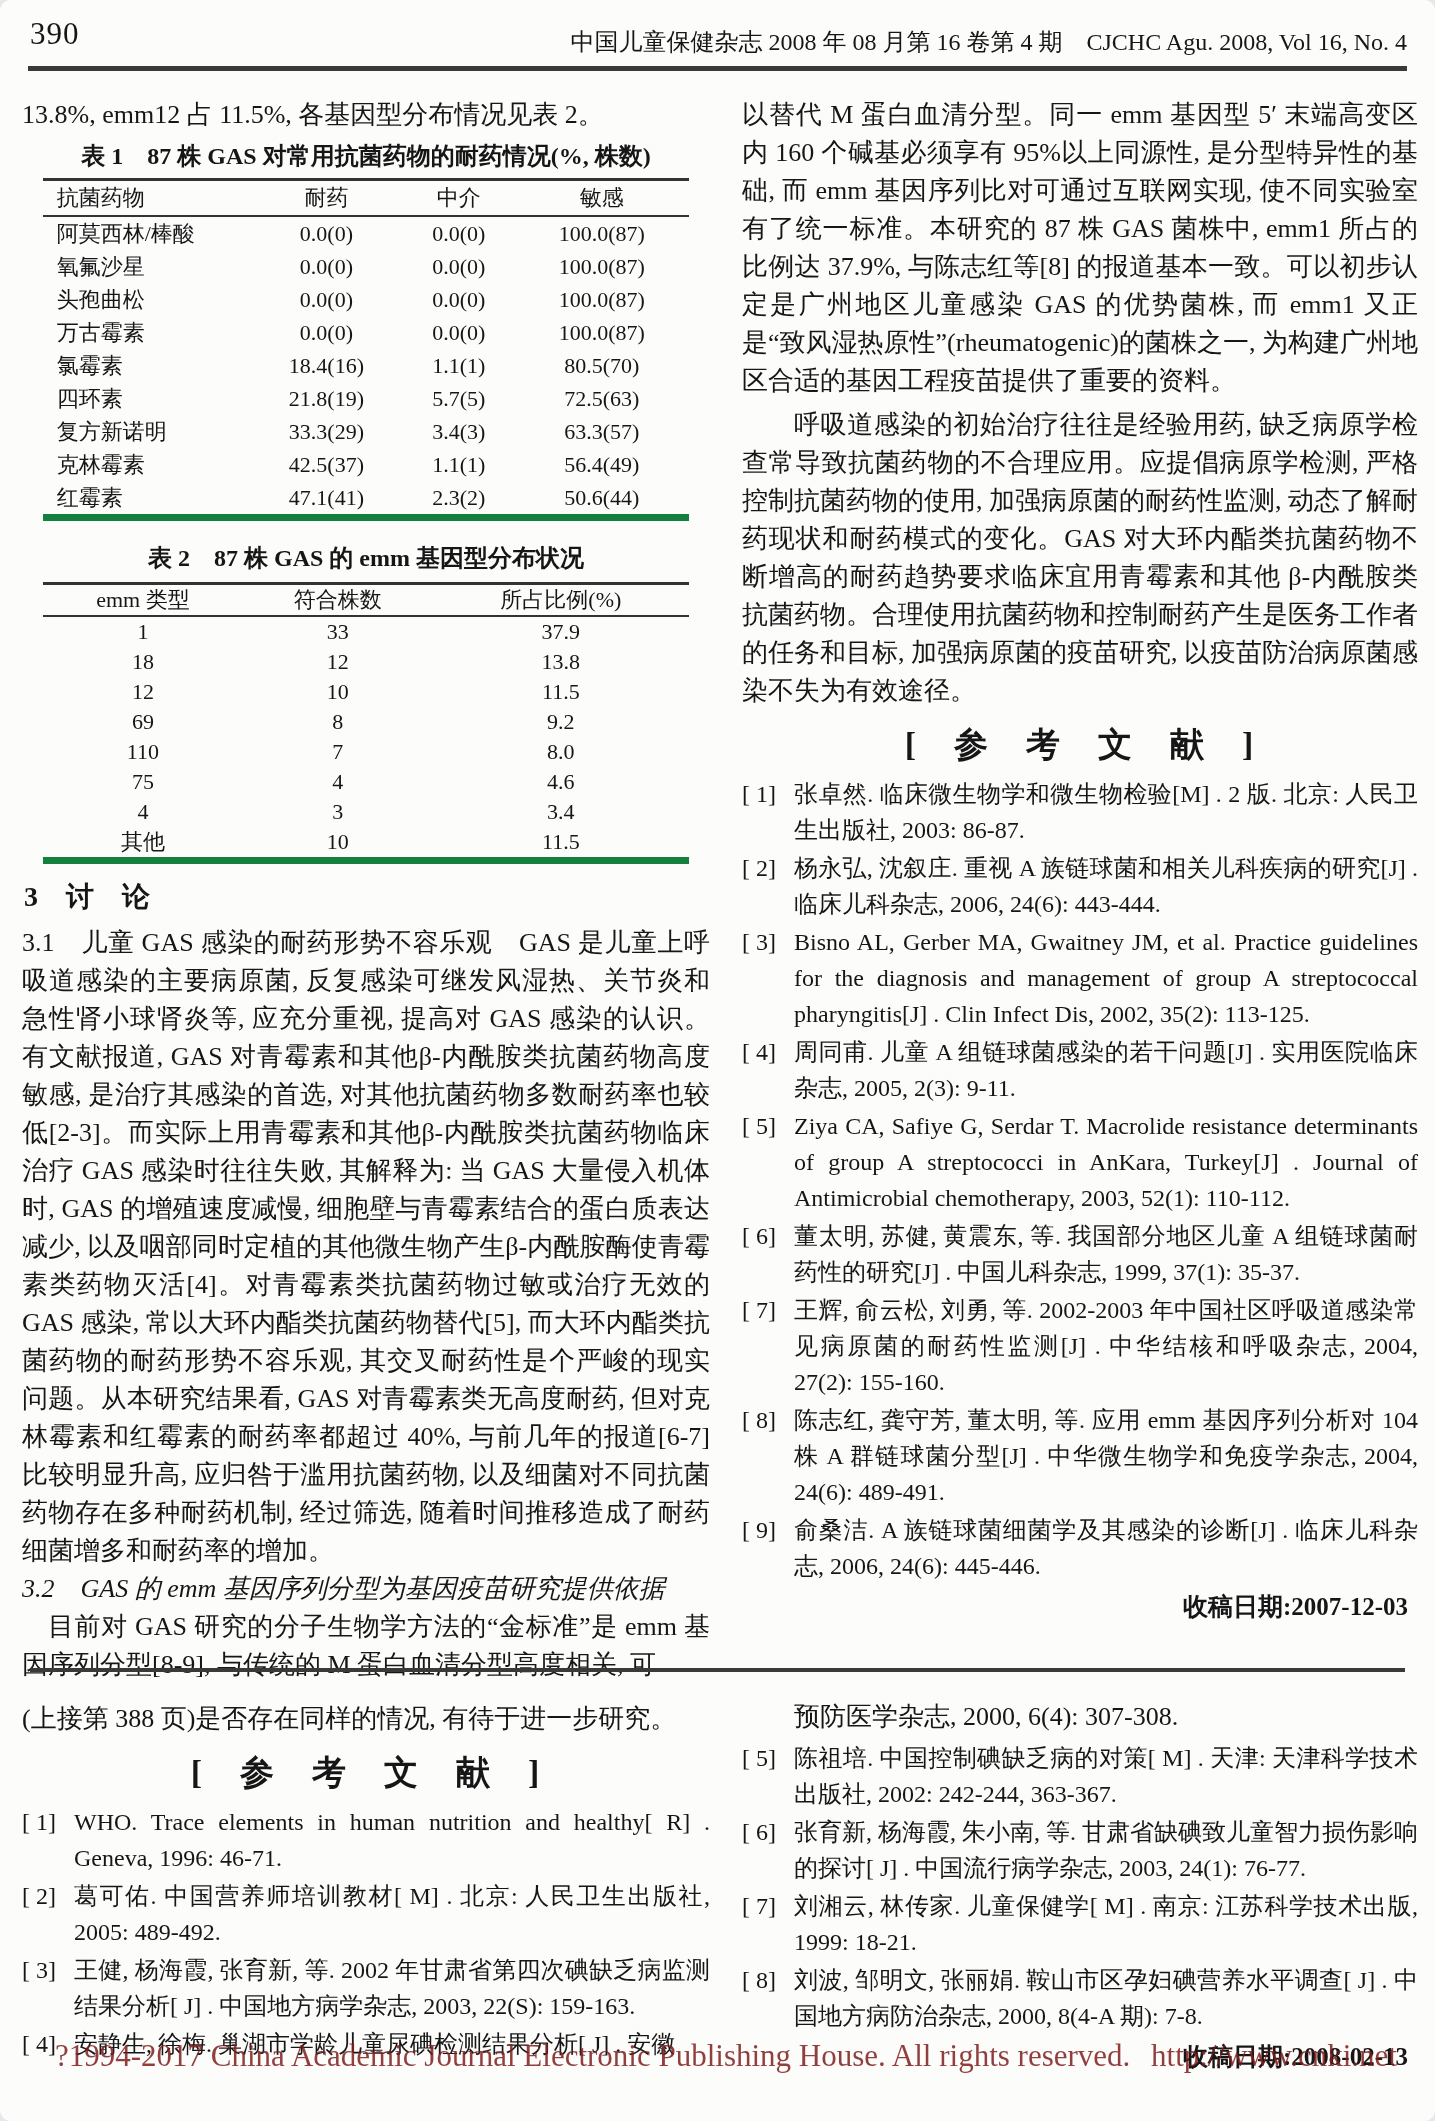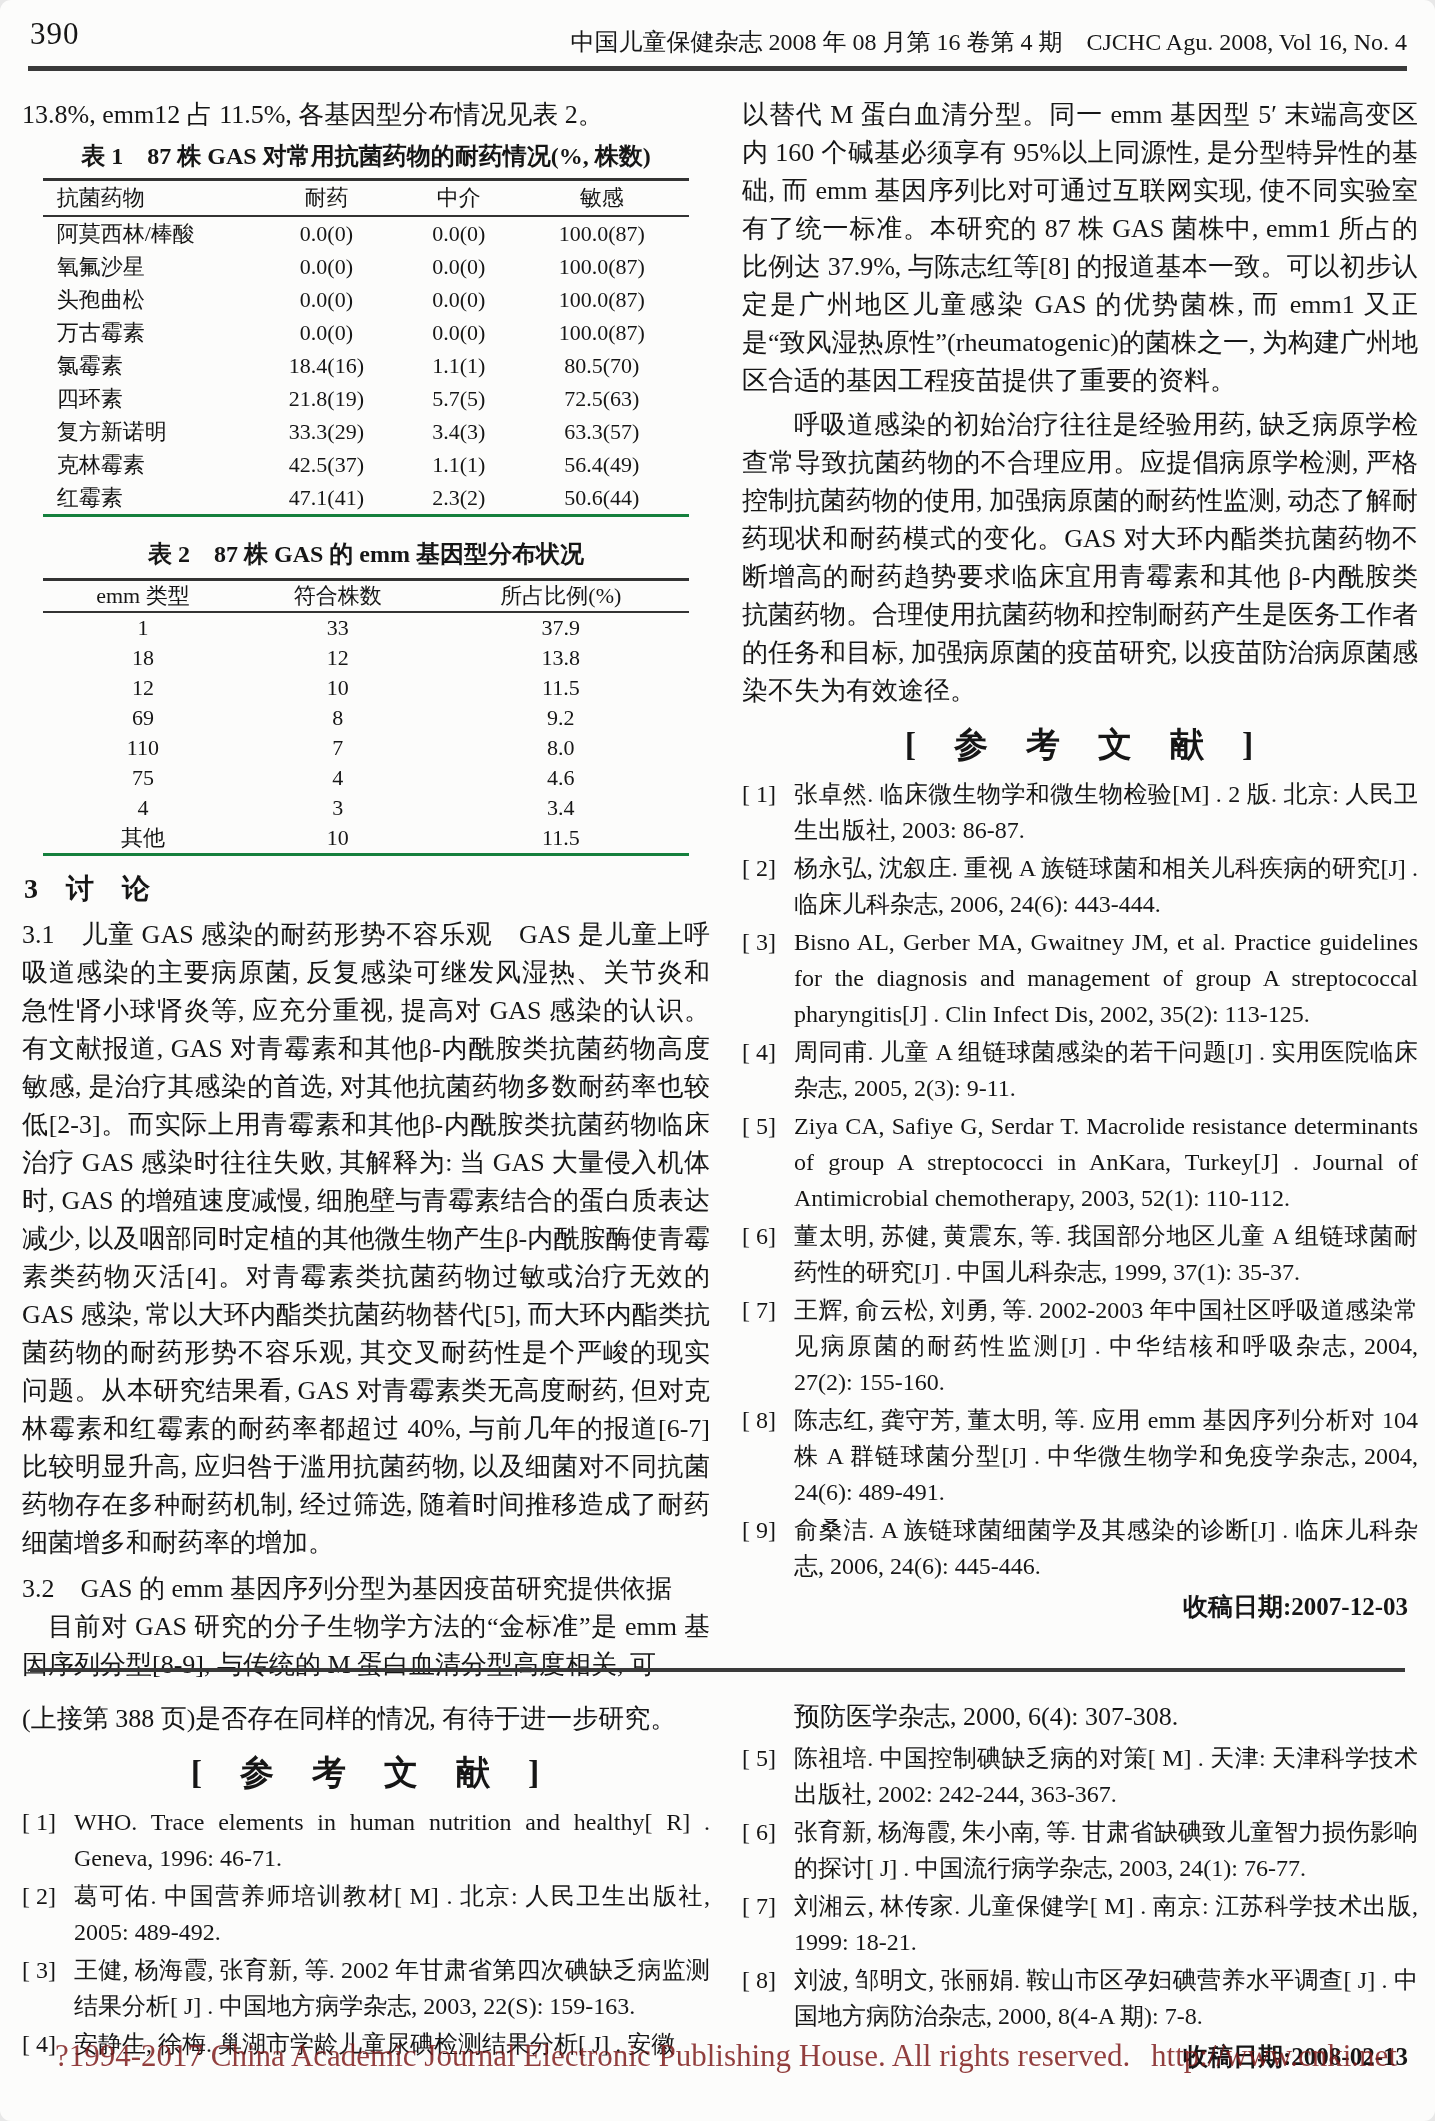--- a/index.html
+++ b/index.html
@@ -18,29 +18,29 @@
   .col-left{left:22px;width:688px;}
   .col-right{left:742px;width:676px;}
   .body-para{font-size:26px;line-height:38px;text-align:justify;margin:0;}
   .indent2{text-indent:2em;}
   .indent1{text-indent:1em;}
   .intro-line{margin-bottom:4px;}
   
   .tbl-caption{font-size:24px;font-weight:bold;text-align:center;margin:6px 0 6px 0;}
   .tbl-caption2{margin:21px 0 8px 0;}
   table{border-collapse:collapse;width:94%;margin:0 auto;
-        border-top:3px solid #333;border-bottom:3px solid #15803d;}
+        border-top:3px solid #333;border-bottom:7px solid #15803d;}
   th{font-weight:normal;border-bottom:2px solid #333;}
   th,td{font-size:22px;line-height:30px;padding:2px 2px;text-align:center;}
   .t1 th:first-child,.t1 td:first-child{text-align:left;padding-left:14px;width:32%;}
   .t1 td{padding-top:2px;padding-bottom:1px;}
   .t2 th,.t2 td{line-height:26px;}
   
   .sec-heading{font-size:28px;font-weight:bold;margin:14px 0 8px 2px;}
-  .sub-heading{margin-top:8px;}
+  .sub-heading{margin-top:0;font-style:italic;}
   
   .ref-header{font-size:34px;font-weight:bold;text-align:center;margin:12px 0 8px 0;letter-spacing:2px;}
   .ref-item{display:flex;margin:2px 0;}
   .ref-marker{flex:0 0 52px;font-size:24px;line-height:36px;}
   .ref-text{flex:1;font-size:24px;line-height:36px;text-align:justify;}
   .received{font-size:25px;font-weight:bold;text-align:right;margin-top:6px;padding-right:10px;}
   
   .mid-rule{position:absolute;left:30px;right:30px;top:1668px;height:4px;background:#3a3a3a;}
   .col-cont{top:1700px;}
   .col-cont-right{top:1698px;}

